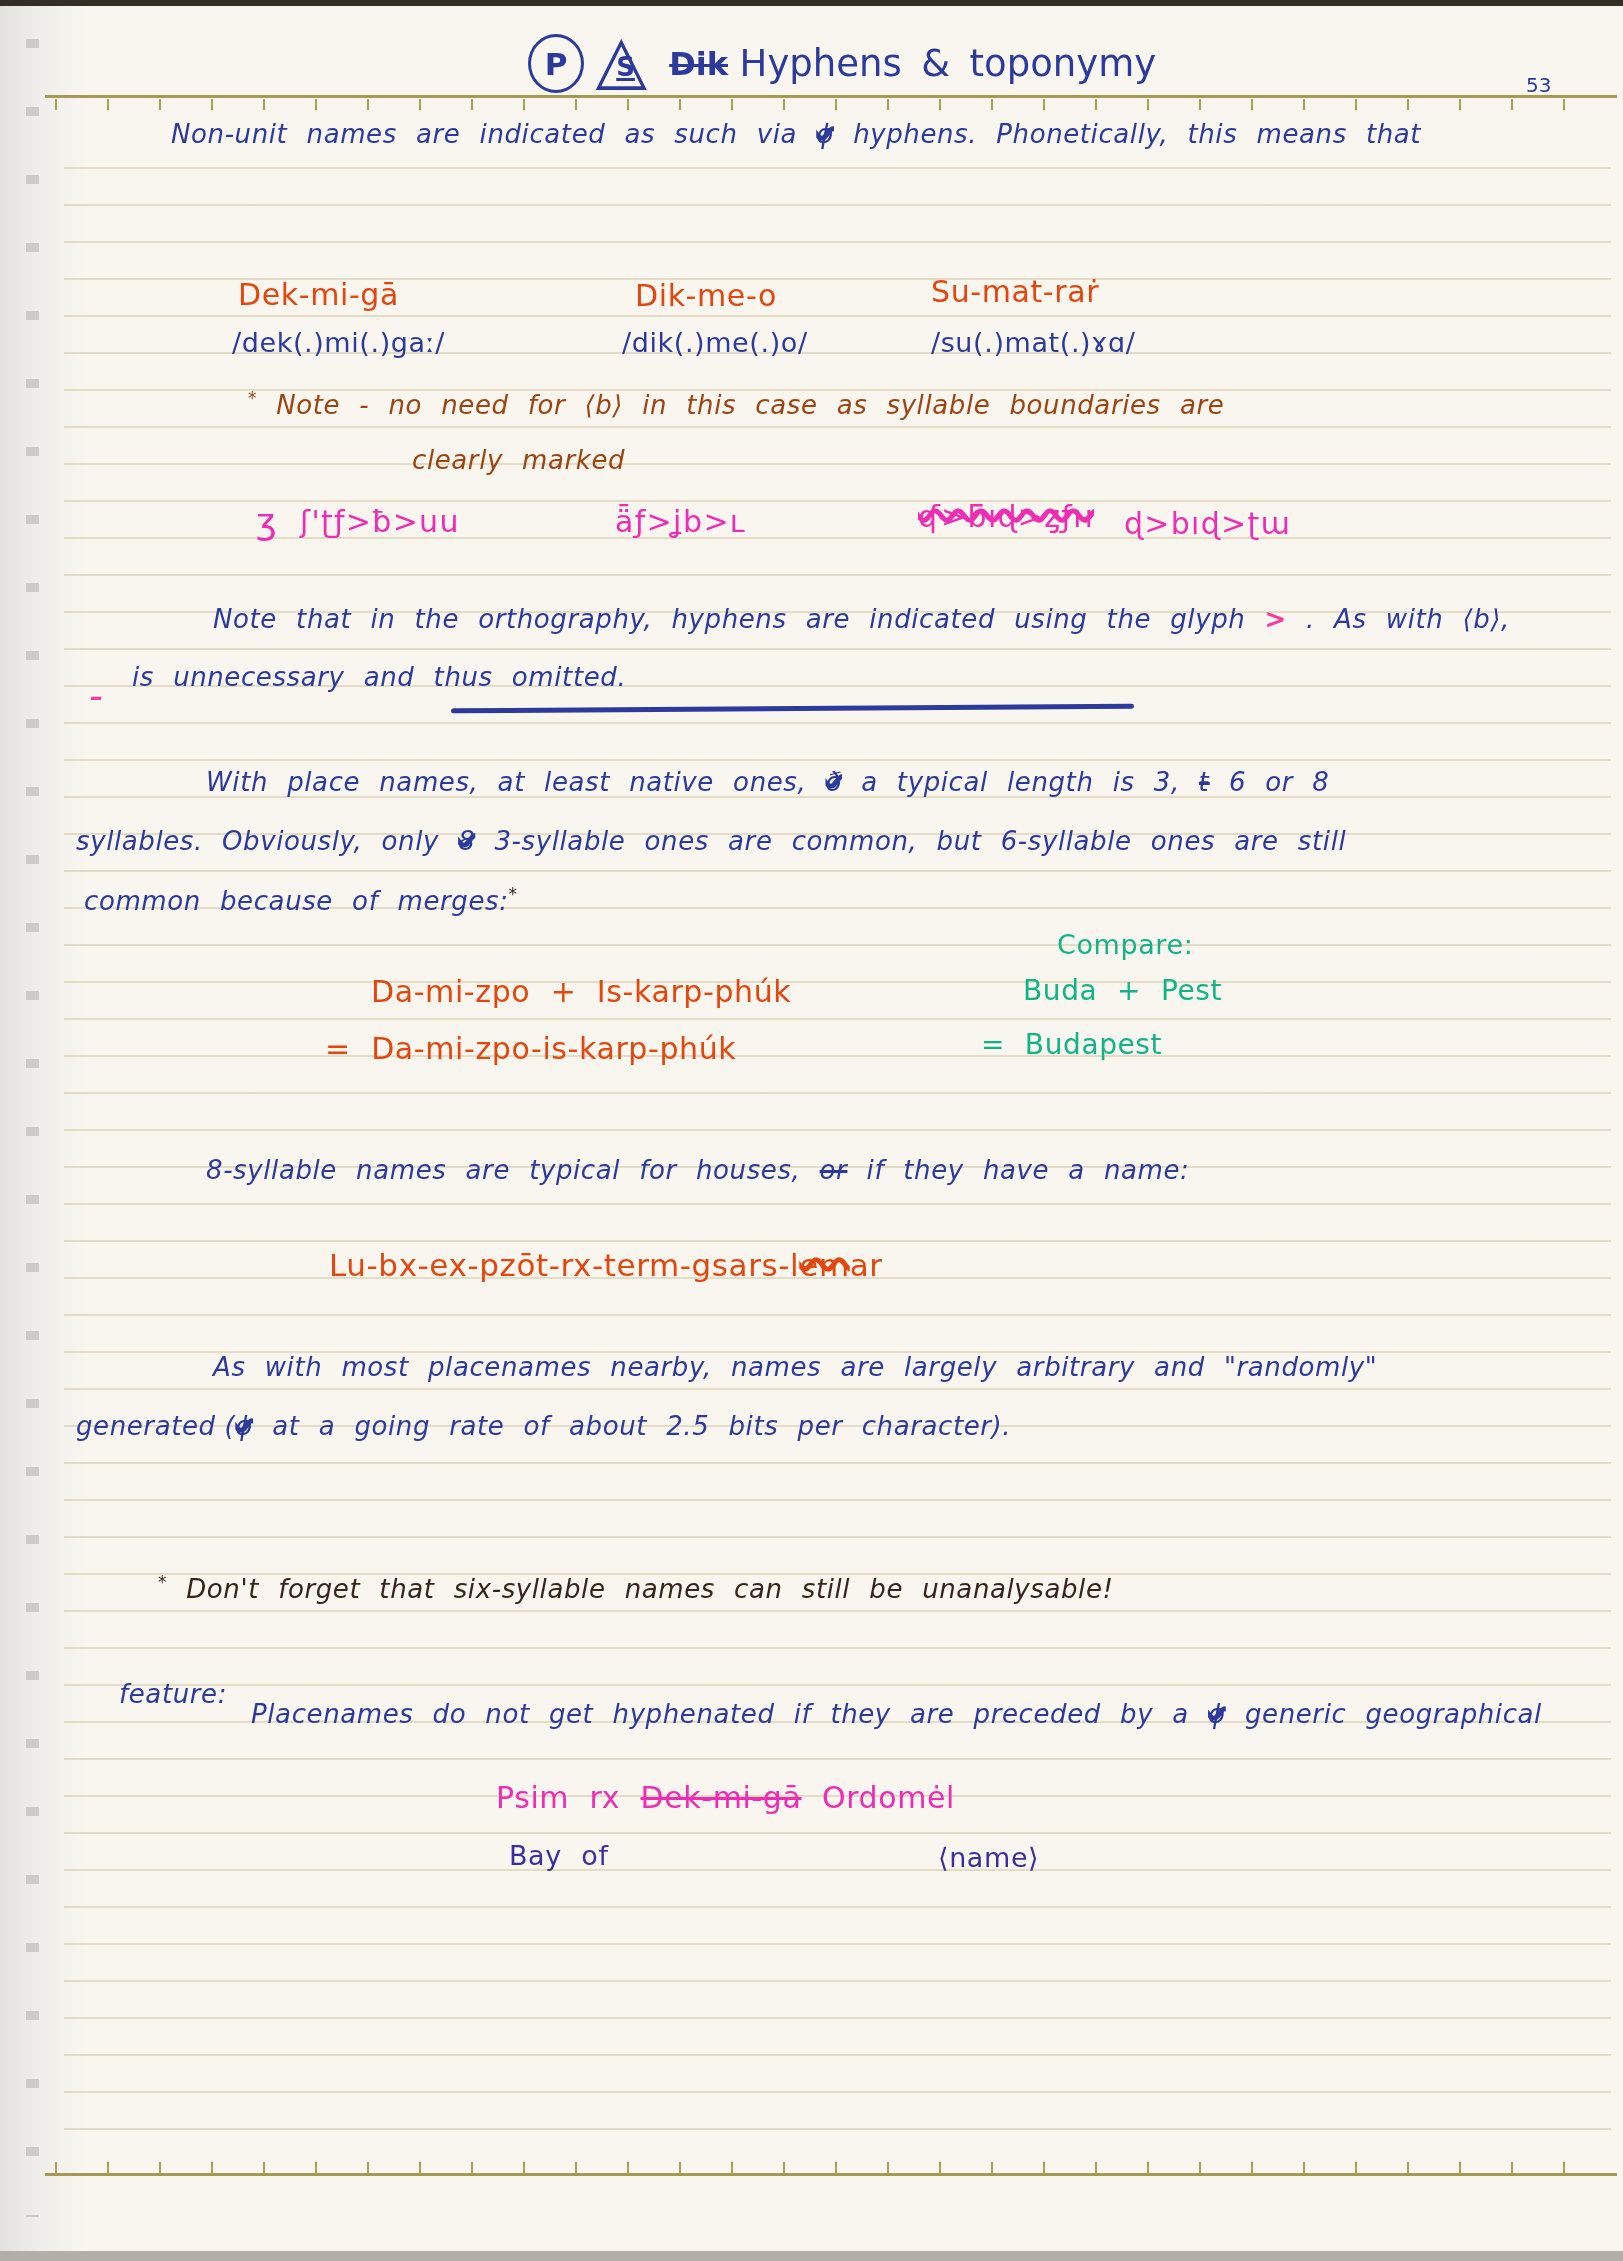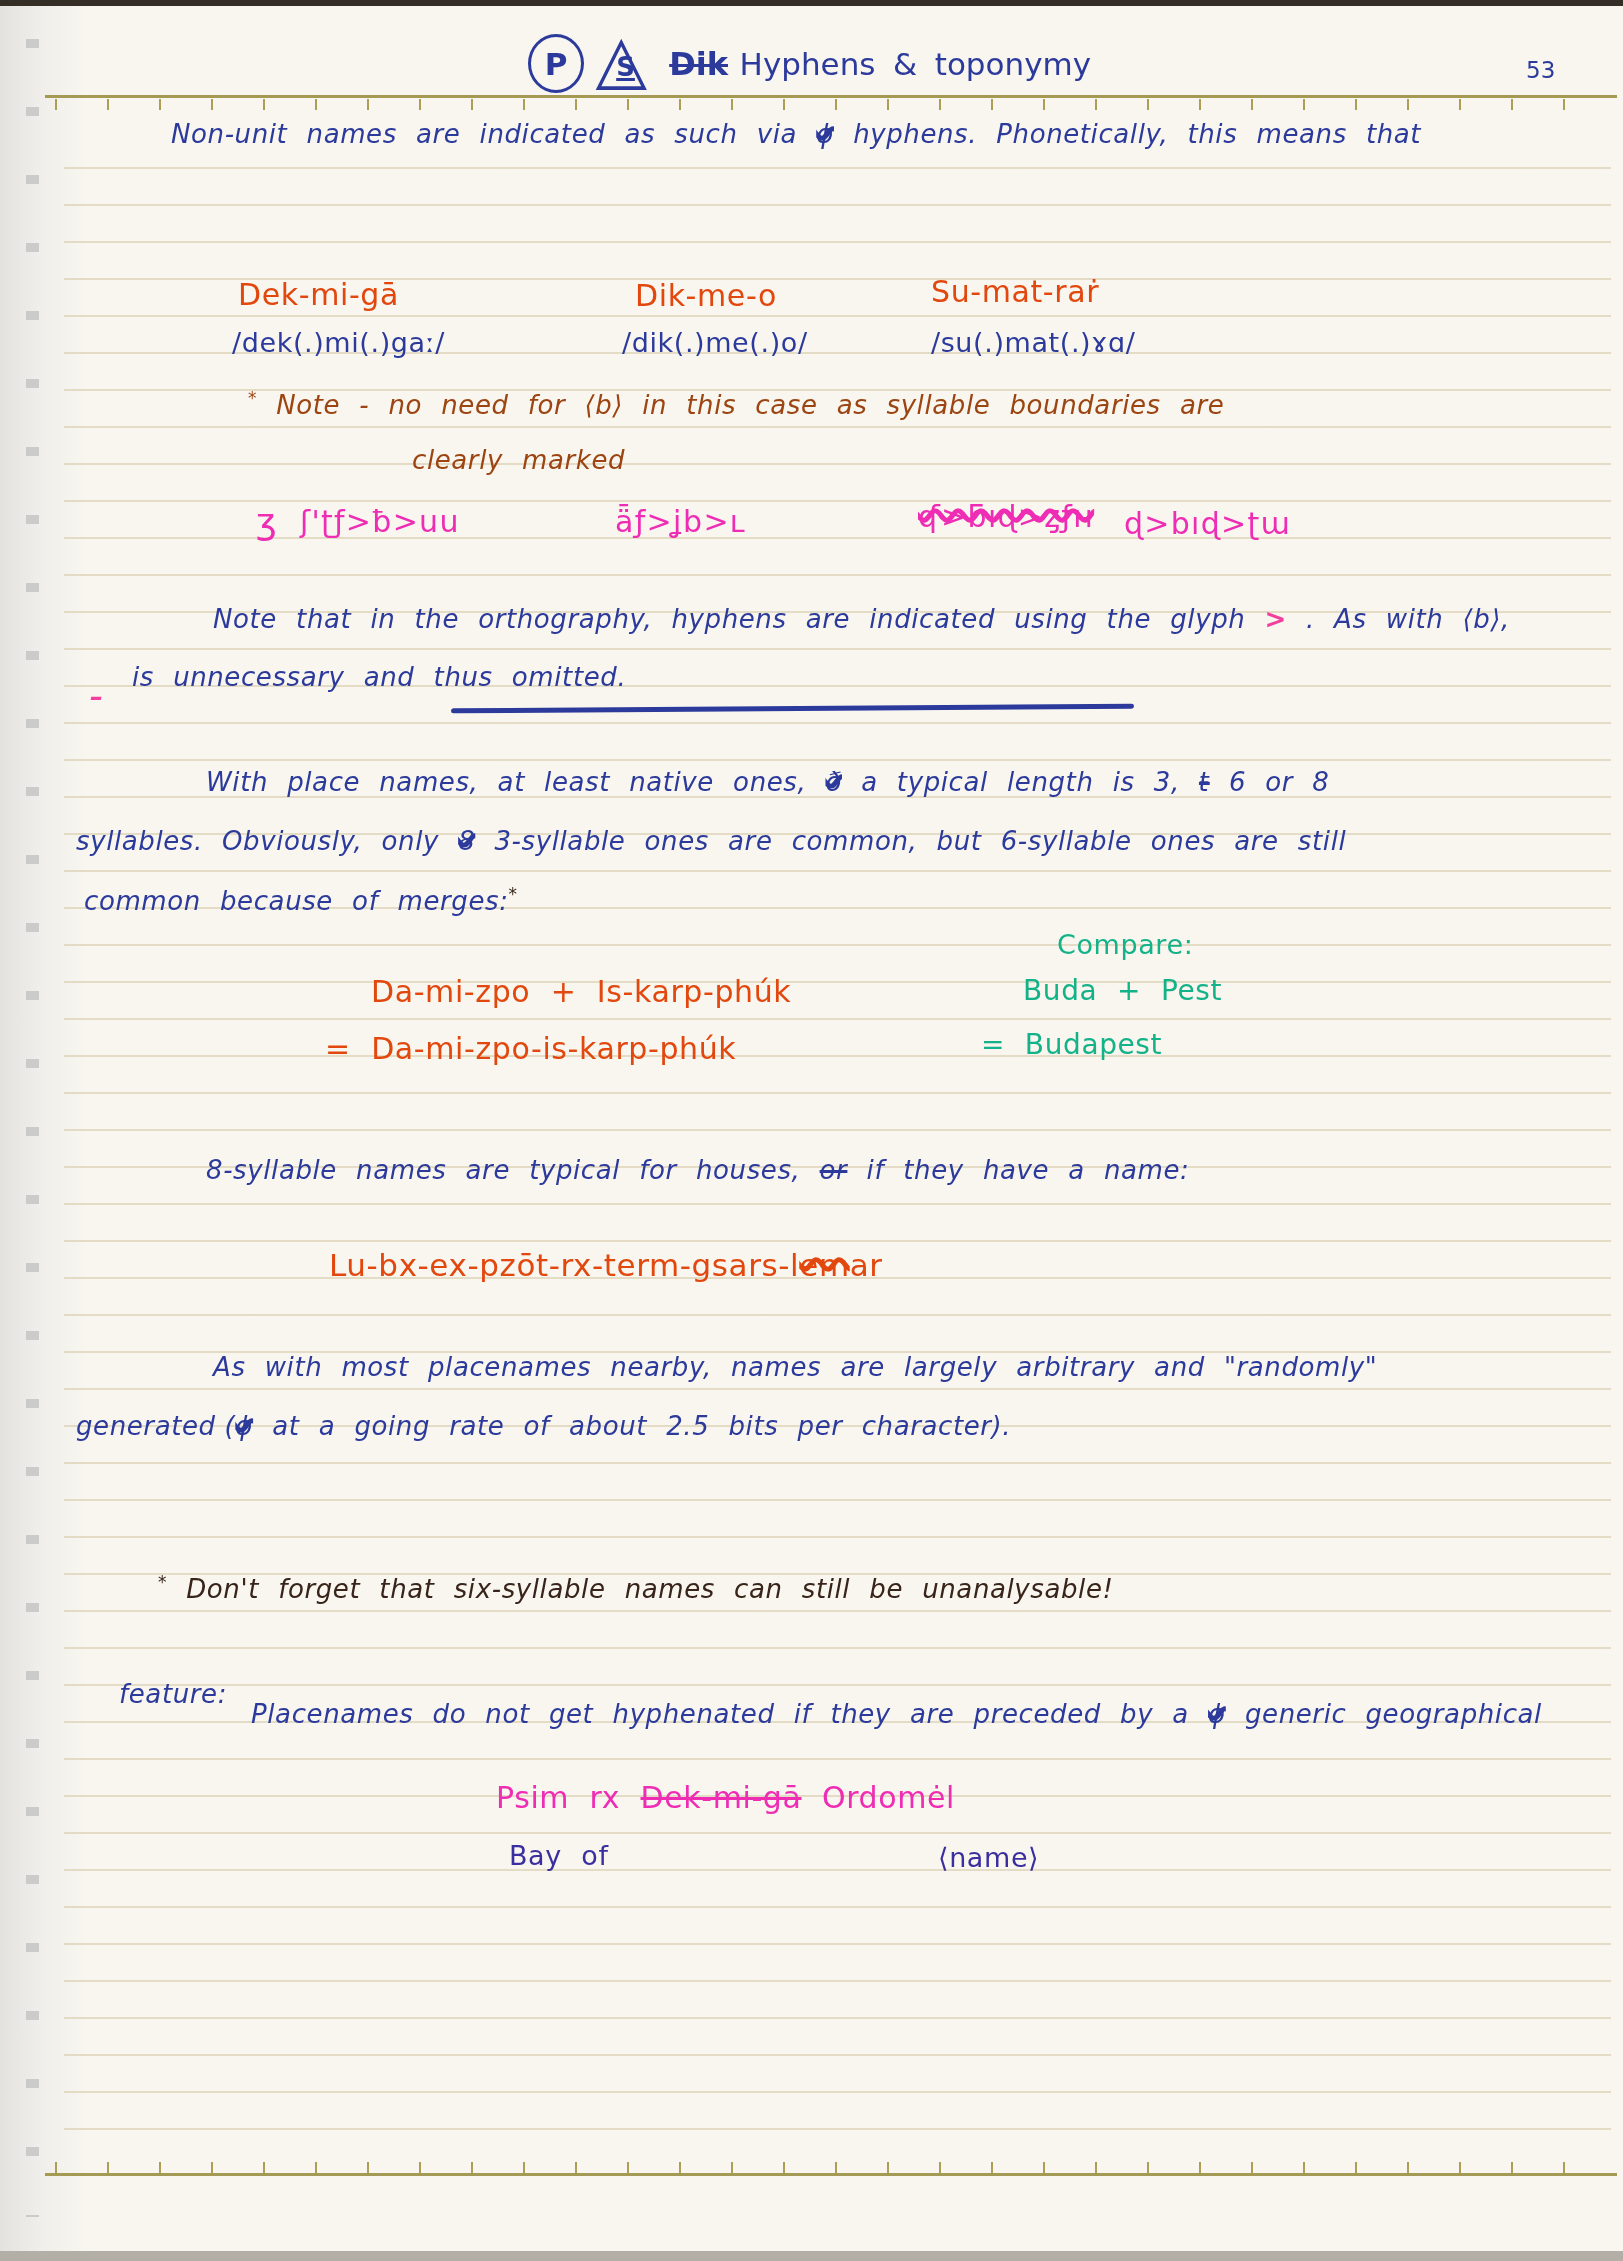--- a/index.html
+++ b/index.html
@@ -57,22 +57,22 @@
   .header-row{position:absolute;left:528px;top:34px;display:flex;align-items:center;gap:11.6px;}
   .circle-badge{display:inline-flex;align-items:center;justify-content:center;
     width:50px;height:53px;border:3.9px solid var(--blue);border-radius:50%;
     font-size:31px;font-weight:bold;color:var(--blue);}
   .tri-badge{position:relative;width:62px;height:58px;color:var(--blue);}
   .tri-badge .tri{position:absolute;left:0;top:-9px;font-size:67px;line-height:67px;font-weight:bold;}
   .tri-badge .tri-letter{position:absolute;left:20.6px;top:17px;font-size:26px;font-weight:bold;
     text-decoration:underline;text-decoration-thickness:2.6px;}
   .title-struck{font-size:32px;font-weight:bold;color:var(--blue);
     text-decoration:line-through;text-decoration-thickness:3.2px;}
-  .page-title{font-size:31px;color:var(--blue);word-spacing:7.7px;}
-  .page-number{position:absolute;left:1526px;top:57px;font-size:23px;color:var(--blue);}
+  .page-title{font-size:37px;color:var(--blue);word-spacing:7.7px;}
+  .page-number{position:absolute;left:1526px;top:73px;font-size:20px;color:var(--blue);}
 
   .divider{position:absolute;left:451px;top:706px;width:683px;height:5.2px;
     background:var(--blue);transform:rotate(-.4deg);border-radius:2.6px;}
   .glyphs{font-size:30px;letter-spacing:1.3px;}
 </style>
 </head>
 <body>
 
 <div class="page">
 

